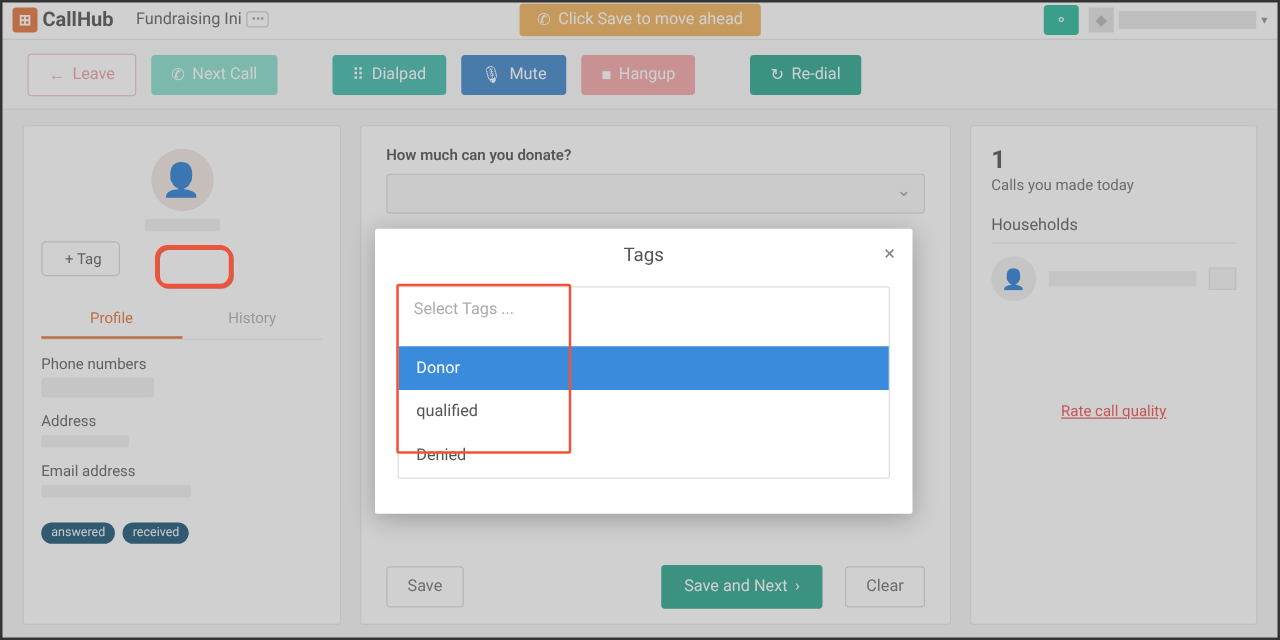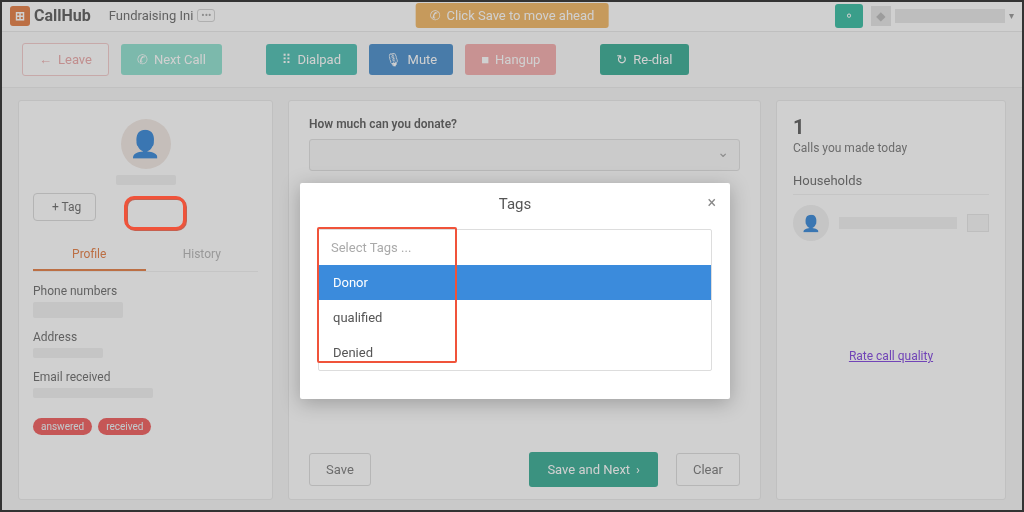--- a/index.html
+++ b/index.html
@@ -36,53 +36,53 @@
 .grey-line { height:10px; background:#eee; border-radius:2px; margin: 6px auto; }
 .tag-btn-wrap { display:flex; justify-content:flex-start; margin:8px 0;}
 .tag-btn { border:1px solid #d5d5d5; background:#fff; padding:6px 14px; border-radius:4px; font-size:12px; color:#555; display:flex; align-items:center; gap:4px;}
 .highlight-red { position:absolute; border:3px solid #f0533a; border-radius:10px; pointer-events:none;}
 .tabs { display:flex; border-bottom:1px solid #eee; margin-top:18px;}
 .tab { flex:1; text-align:center; padding:8px 0; font-size:12px; color:#aaa;}
 .tab.active { color:#e06a28; border-bottom:2px solid #e06a28; }
 .field-label { font-size:12px; color:#555; margin-top:12px;}
 .field-ph { height:16px; background:#eee; border-radius:2px; margin-top:4px;}
 .badges { margin-top:20px; display:flex; gap:6px;}
-.badge { background:#ef4444; color:#e8f7fb; font-size:10px; padding:3px 8px; border-radius:10px;}
+.badge { background:#0c4a6e; color:#e8f7fb; font-size:10px; padding:3px 8px; border-radius:10px;}
 
 .center-panel { flex:1; display:flex; flex-direction:column;}
 .center-inner { padding: 16px 20px; flex:1;}
 .q-label { font-size:12px; font-weight:600; color:#444; margin-bottom:8px;}
 .select-box { width:100%; height:32px; border:1px solid #dcdcdc; background:#f7f7f7; border-radius:3px; position:relative;}
 .select-box::after { content:"⌄"; position:absolute; right:10px; top:4px; color:#999; font-size:14px;}
 .notes-label { font-size:12px; font-weight:600; color:#444; margin-top:22px;}
 .footer-btns { padding: 12px 20px; display:flex; gap:18px; align-items:center;}
 .btn-plain { background:#fff; border:1px solid #d7d7d7; color:#666; }
 .btn-savenext { background:#1ba085; margin-left:auto; padding:10px 18px;}
 
 .right-panel { width: 230px; padding: 14px 16px;}
 .count-num { font-size:20px; font-weight:700; color:#444;}
 .count-label { font-size:12px; color:#666; margin-top:2px;}
 .hh-title { font-size:13px; color:#555; margin-top:18px; padding-bottom:6px; border-bottom:1px solid #eee;}
 .hh-item { display:flex; align-items:center; gap:10px; margin-top:10px;}
 .hh-avatar { width:36px; height:36px; border-radius:50%; background:#eee; display:flex;align-items:center;justify-content:center; color:#bbb;}
 .hh-name-ph { flex:1; height:12px; background:#eee;}
 .hh-action { width:22px; height:18px; background:#f4f4f4; border:1px solid #e4e4e4;}
-.rate-link { display:block; text-align:center; color:#6d28d9; font-size:12px; margin-top:108px; text-decoration:underline;}
+.rate-link { display:block; text-align:center; color:#ef4444; font-size:12px; margin-top:81px; text-decoration:underline;}
 
 
 .scrim { position:absolute; inset:0; background:rgba(120,120,120,0.35); }
 
 
 .modal { position:absolute; top:183px; left:300px; width:430px; background:#fff; box-shadow:0 4px 20px rgba(0,0,0,0.25); border-radius:2px; padding: 12px 18px 28px;}
 .modal-title { text-align:center; font-size:15px; color:#555; }
 .modal-close { position:absolute; right:14px; top:10px; color:#888; font-size:16px;}
 .tag-dd { margin-top:16px; border:1px solid #ddd; border-radius:2px;}
 .tag-input { padding:10px 12px; font-size:13px; color:#aaa;}
 .tag-opt { padding:10px 14px; font-size:13px; color:#555;}
-.tag-opt.sel { background:#3b8bdc; color:#fff;}
+.tag-opt.sel { background:#3b8bdc; color:#fff;margin-top:12px;}
 .dd-highlight { position:absolute; border:2px solid #f0533a; border-radius:2px; pointer-events:none;}
 
 .outer-frame { position:absolute; inset:0; border:2px solid #333; pointer-events:none;}
 </style>
 </head>
 <body>
 
 <div class="topbar">
   <div class="logo">
     <span class="logo-icon">⊞</span>
@@ -152,21 +152,21 @@
     </div>
     <div class="highlight-red" style="left:106px; top:96px; width:62px; height:34px;"></div>
     <div class="tabs">
       <div class="tab active">Profile</div>
       <div class="tab">History</div>
     </div>
     <div class="field-label">Phone numbers</div>
     <div class="field-ph" style="width:90px"></div>
     <div class="field-label">Address</div>
     <div class="field-ph" style="width:70px;height:10px"></div>
-    <div class="field-label">Email received</div>
+    <div class="field-label">Email address</div>
     <div class="field-ph" style="width:120px;height:10px"></div>
     <div class="badges">
       <span class="badge">answered</span>
       <span class="badge">received</span>
     </div>
   </div>
 
   <div class="panel center-panel">
     <div class="center-inner">
       <div class="q-label">How much can you donate?</div>

